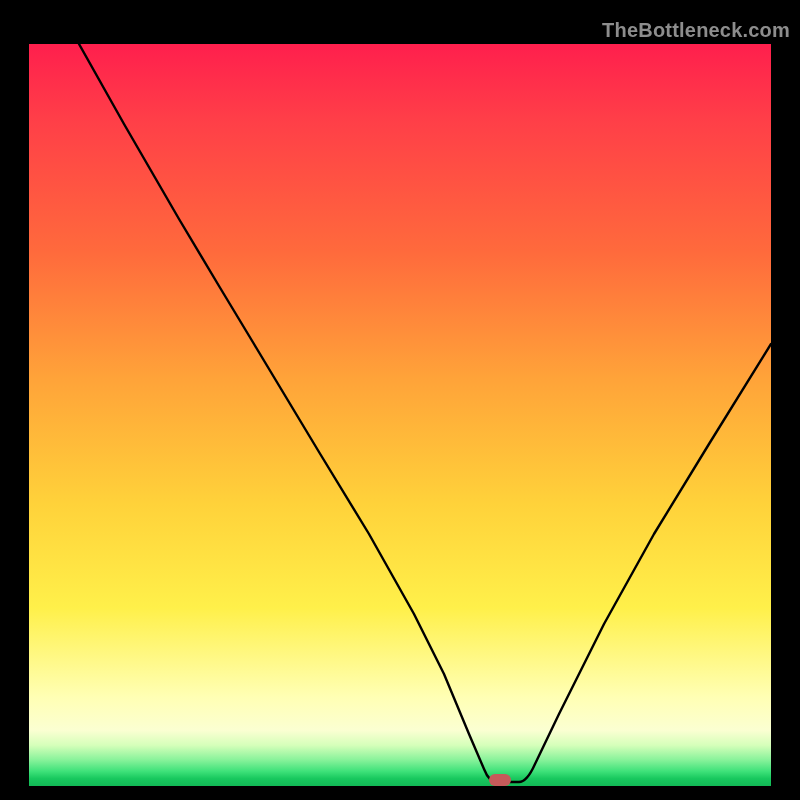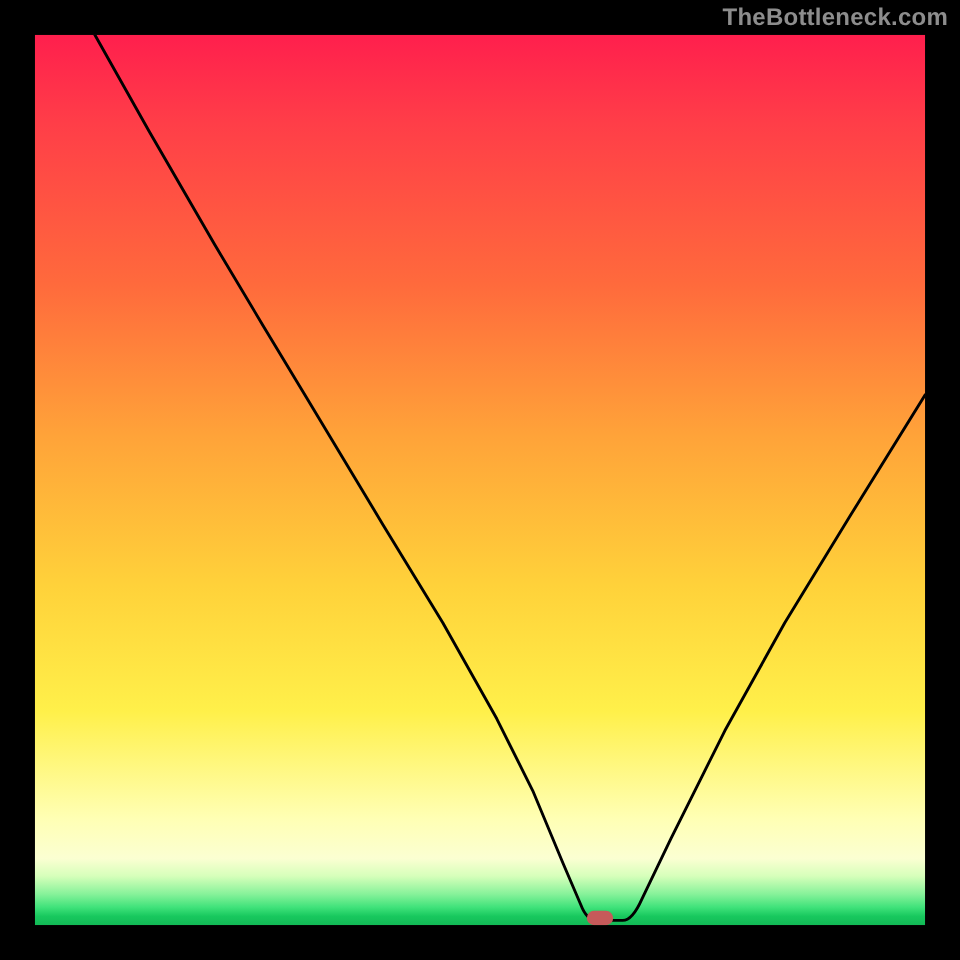--- a/index.html
+++ b/index.html
@@ -7,21 +7,21 @@
     padding: 0;
     width: 800px;
     height: 800px;
     background: #000;
     overflow: hidden;
     font-family: Arial, Helvetica, sans-serif;
   }
   .chart-frame {
     position: absolute;
     left: 0;
-    top: 0;
+    top: 15px;
     width: 800px;
     height: 584px;
     background: #000;
   }
   .plot-area {
     position: absolute;
     left: 29px;
     top: 29px;
     width: 742px;
     height: 742px;

